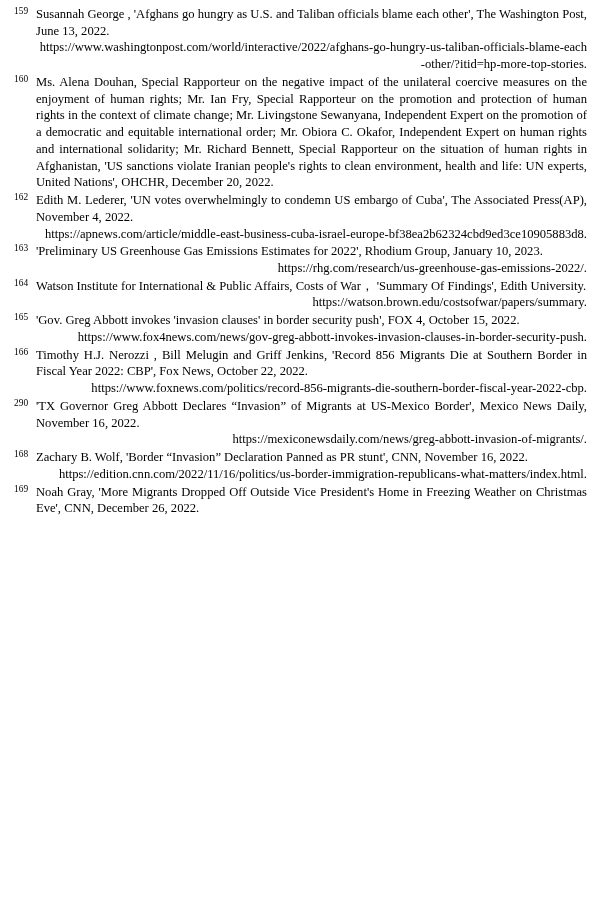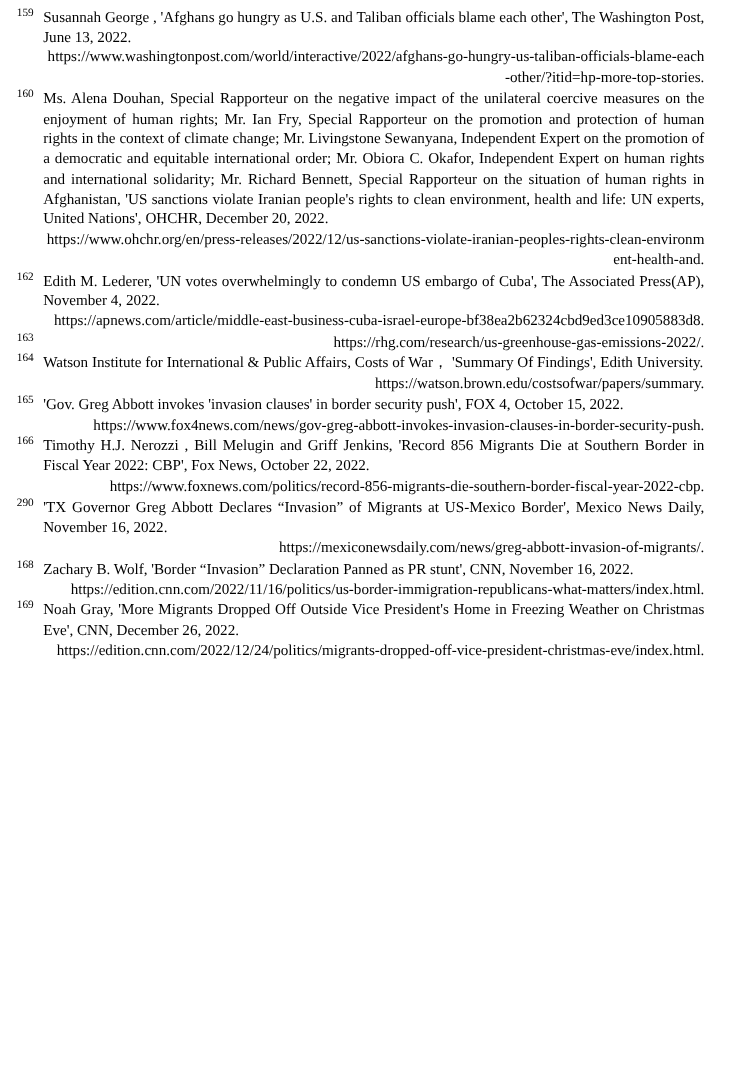--- a/index.html
+++ b/index.html
@@ -58,29 +58,29 @@
 <div class="page">
   <div id="notes-container">
       <div class="note">
         <sup class="note-num">159</sup>
         <span class="note-body"><span>Susannah George , 'Afghans go hungry as U.S. and Taliban officials blame each other', </span><span class="it">The Washington Post,</span><span> June 13, 2022.</span></span>
         <span class="url">https://www.washingtonpost.com/world/interactive/2022/afghans-go-hungry-us-taliban-officials-blame-each-other/?itid=hp-more-top-stories.</span>
       </div>
       <div class="note">
         <sup class="note-num">160</sup>
         <span class="note-body"><span>Ms. Alena Douhan, Special Rapporteur on the negative impact of the unilateral coercive measures on the enjoyment of human rights; Mr. Ian Fry, Special Rapporteur on the promotion and protection of human rights in the context of climate change; Mr. Livingstone Sewanyana, Independent Expert on the promotion of a democratic and equitable international order; Mr. Obiora C. Okafor, Independent Expert on human rights and international solidarity; Mr. Richard Bennett, Special Rapporteur on the situation of human rights in Afghanistan, 'US sanctions violate Iranian people's rights to clean environment, health and life: UN experts, United Nations', </span><span class="it">OHCHR,</span><span> December 20, 2022.</span></span>
-        <span class="url">https://www.ohchr.org/en/press-releases/2022/12/us-sanctions-violate-iranian-peoples-rights-clean-environment-health-and.</span>
       </div>
       <div class="note">
         <sup class="note-num">162</sup>
         <span class="note-body"><span>Edith M. Lederer, 'UN votes overwhelmingly to condemn US embargo of Cuba', </span><span class="it">The Associated Press(AP),</span><span> November 4, 2022.</span></span>
         <span class="url">https://apnews.com/article/middle-east-business-cuba-israel-europe-bf38ea2b62324cbd9ed3ce10905883d8.</span>
       </div>
       <div class="note">
         <sup class="note-num">163</sup>
+        <span class="note-body"><span>'Preliminary US Greenhouse Gas Emissions Estimates for 2022', </span><span class="it">Rhodium Group</span><span>, January 10, 2023.</span></span>
         <span class="url">https://rhg.com/research/us-greenhouse-gas-emissions-2022/.</span>
       </div>
       <div class="note">
         <sup class="note-num">164</sup>
         <span class="note-body"><span>Watson Institute for International &amp; Public Affairs, Costs of War， 'Summary Of Findings</span><span class="it">', Edith University</span><span>.</span></span>
         <span class="url">https://watson.brown.edu/costsofwar/papers/summary.</span>
       </div>
       <div class="note">
         <sup class="note-num">165</sup>
         <span class="note-body"><span>'Gov. Greg Abbott invokes 'invasion clauses' in border security push', </span><span class="it">FOX 4,</span><span> October 15, 2022.</span></span>
@@ -97,16 +97,15 @@
         <span class="url">https://mexiconewsdaily.com/news/greg-abbott-invasion-of-migrants/.</span>
       </div>
       <div class="note">
         <sup class="note-num">168</sup>
         <span class="note-body"><span>Zachary B. Wolf, 'Border “Invasion” Declaration Panned as PR stunt', </span><span class="it">CNN,</span><span> November 16, 2022.</span></span>
         <span class="url">https://edition.cnn.com/2022/11/16/politics/us-border-immigration-republicans-what-matters/index.html.</span>
       </div>
       <div class="note">
         <sup class="note-num">169</sup>
         <span class="note-body"><span>Noah Gray, 'More Migrants Dropped Off Outside Vice President's Home in Freezing Weather on Christmas Eve', </span><span class="it">CNN,</span><span> December 26, 2022.</span></span>
-        <span class="url">https://edition.cnn.com/2022/12/24/politics/migrants-dropped-off-vice-president-christmas-eve/index.html.</span>
       </div>
     </div>
 </div>
 
 </body></html>

